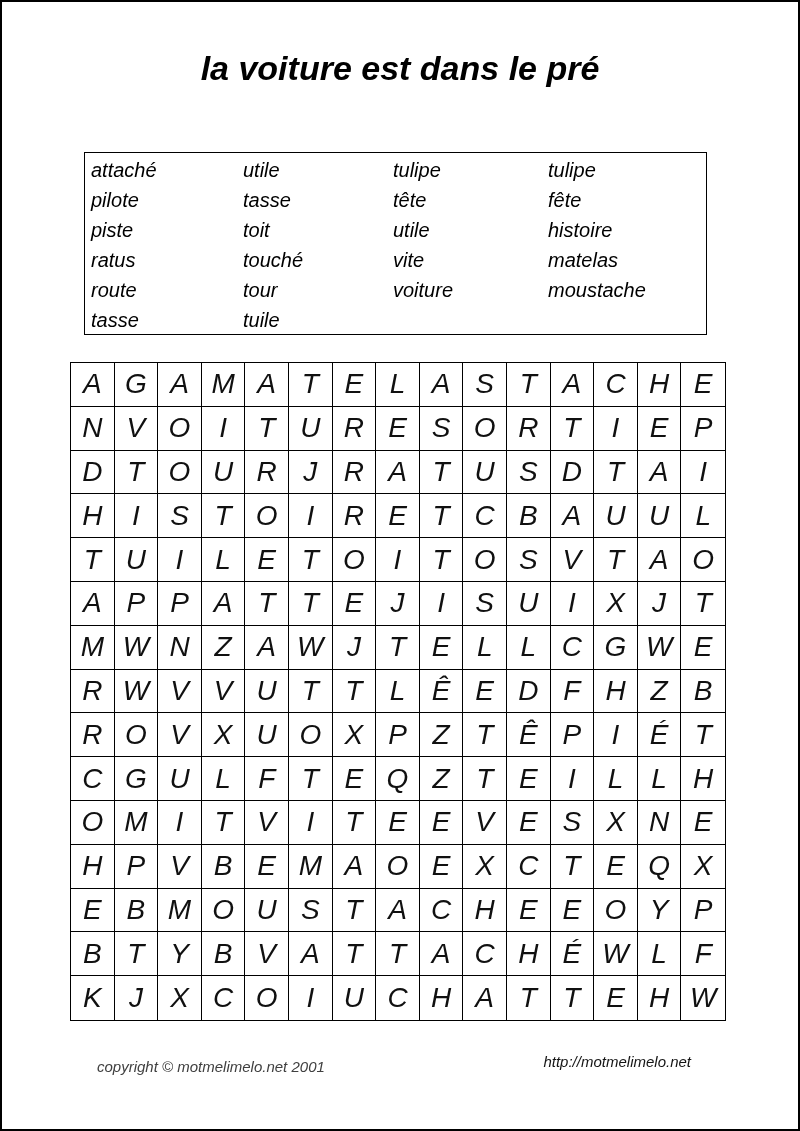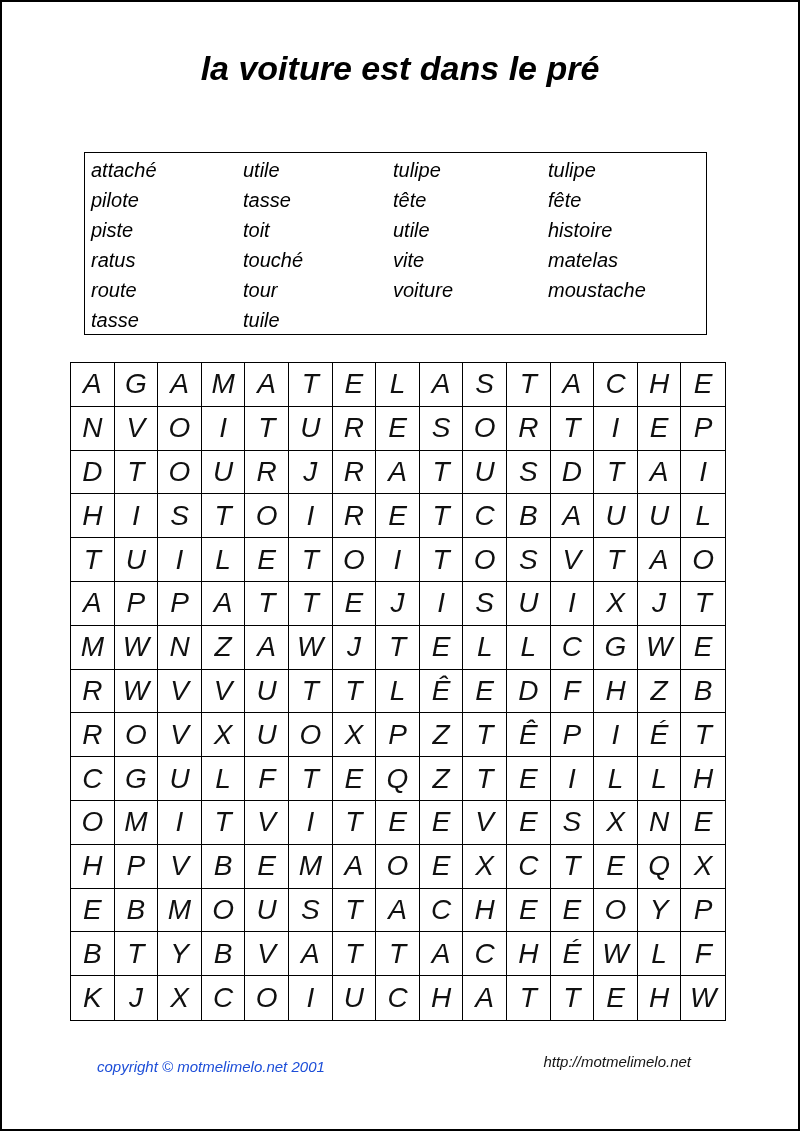--- a/index.html
+++ b/index.html
@@ -77,21 +77,21 @@
     font-size: 28px;
     color: #101010;
   }
   .cell.last-col { border-right: none; }
   .cell.last-row { border-bottom: none; }
   .footer-left {
     position: absolute;
     left: 95px;
     top: 1056px;
     font-size: 15px;
-    color: #1d4ed8;
+    color: #404040;
   }
   .footer-right {
     position: absolute;
     right: 107px;
     top: 1051px;
     font-size: 15px;
     color: #151515;
     margin-left: 32px;
   }
 </style>

